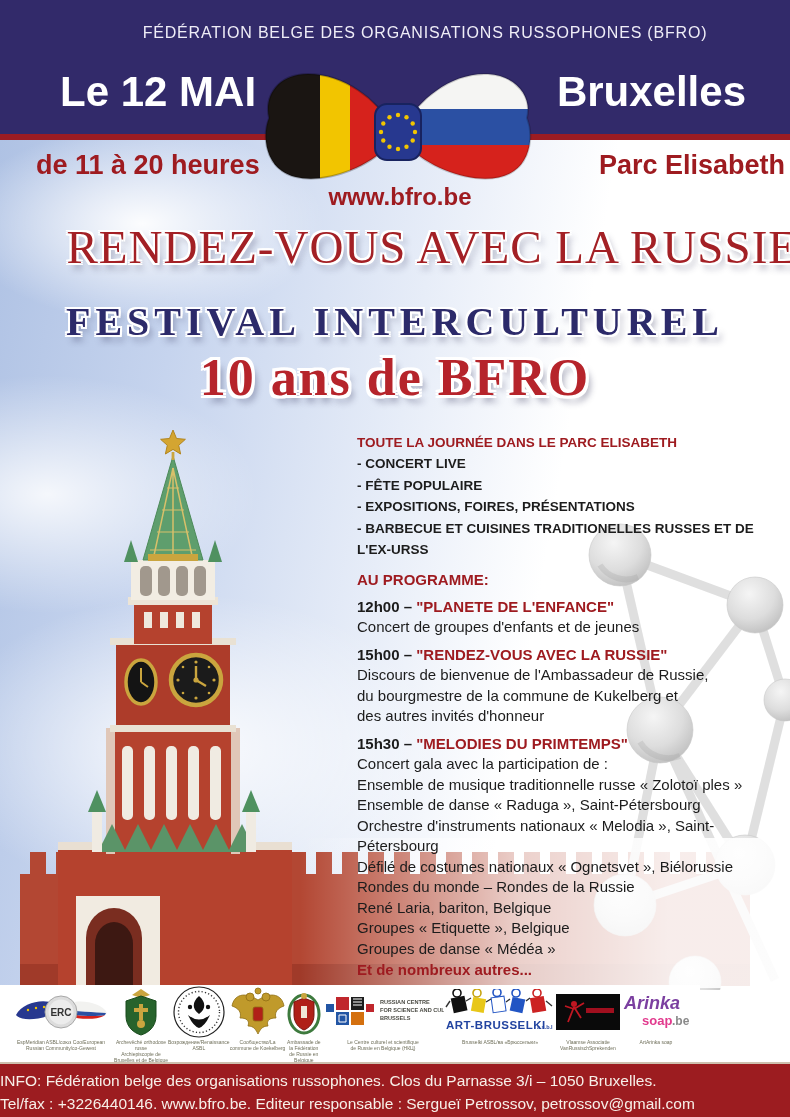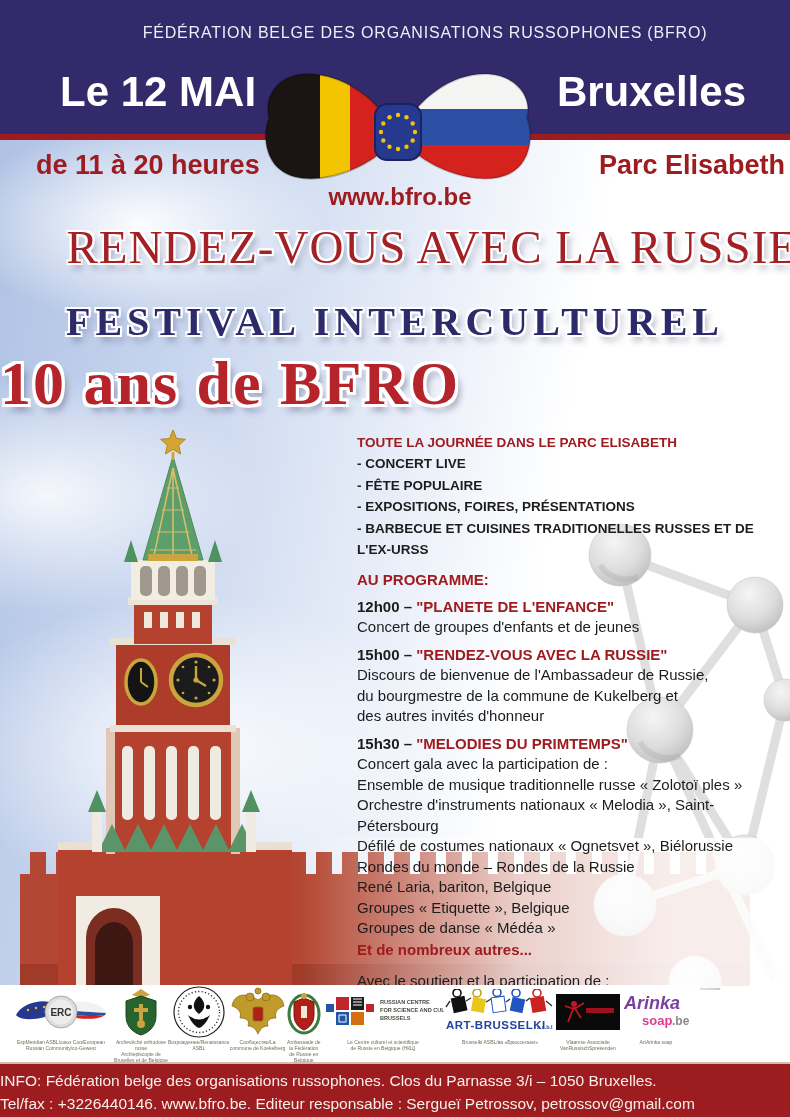--- a/index.html
+++ b/index.html
@@ -24,22 +24,22 @@
   .bowtie{position:absolute;left:258px;top:54px;z-index:6;}
   .website{position:absolute;left:300px;top:183px;width:200px;text-align:center;
            font-size:24px;font-weight:bold;color:#9e1b20;z-index:7;}
   
   .outl2{text-shadow:-2px -2px 0 #fff,0 -2px 0 #fff,2px -2px 0 #fff,-2px 0 0 #fff,2px 0 0 #fff,
          -2px 2px 0 #fff,0 2px 0 #fff,2px 2px 0 #fff,4px 6px 6px rgba(40,40,80,.35);}
   .title-main{position:absolute;left:8px;top:220px;width:100%;margin:0;text-align:right;z-index:5;
       font-family:"Liberation Serif",serif;font-weight:normal;font-size:47px;letter-spacing:1px;color:#a32025;}
   .title-sub{position:absolute;left:0;top:298px;width:100%;margin:0;text-align:center;z-index:5;
       font-family:"Liberation Serif",serif;font-weight:bold;font-size:40px;letter-spacing:5px;color:#2c2a6a;}
-  .title-anniv{position:absolute;left:0;top:348px;width:100%;margin:0;z-index:5;
-      font-family:"Liberation Serif",serif;font-weight:bold;font-size:62px;letter-spacing:2px;color:#b6242b;
+  .title-anniv{position:absolute;left:0;top:348px;width:100%;margin:0;text-align:center;z-index:5;
+      font-family:"Liberation Serif",serif;font-weight:bold;font-size:52px;letter-spacing:2px;color:#b6242b;
       text-shadow:-3px -3px 0 #fff,0 -3px 0 #fff,3px -3px 0 #fff,-3px 0 0 #fff,3px 0 0 #fff,
       -3px 3px 0 #fff,0 3px 0 #fff,3px 3px 0 #fff,5px 7px 6px rgba(40,40,80,.35);}
   
   .kremlin{position:absolute;left:0;top:428px;z-index:1;}
   .atomium{position:absolute;left:545px;top:520px;z-index:2;}
   .wall-fade{position:absolute;left:300px;top:838px;width:490px;height:150px;z-index:3;
       background:linear-gradient(to right,rgba(255,255,255,0) 0%,rgba(255,255,255,.75) 45%,rgba(255,255,255,.9) 75%);}
   
   .program{position:absolute;left:357px;top:432px;width:430px;z-index:5;color:#1c1c1c;}
   .ph{font-size:13.5px;font-weight:bold;color:#9e1b20;line-height:21px;}
@@ -267,20 +267,21 @@
       <div class="evdetail">Discours de bienvenue de l'Ambassadeur de Russie,</div>
       <div class="evdetail">du bourgmestre de la commune de Kukelberg et</div>
       <div class="evdetail">des autres invités d'honneur</div>
     </div>
 
     <div class="event">
       <div class="evline"><span>15h30 –</span>
         <span class="evtitle">"MELODIES DU PRIMTEMPS"</span></div>
       <div class="evdetail">Concert gala avec la participation de :</div>
       <div class="evdetail">Ensemble de musique traditionnelle russe « Zolotoï ples »</div>
+      <div class="evdetail">Ensemble de danse « Raduga », Saint-Pétersbourg</div>
       <div class="evdetail">Orchestre d'instruments nationaux « Melodia », Saint-Pétersbourg</div>
       <div class="evdetail">Défilé de costumes nationaux « Ognetsvet », Biélorussie</div>
       <div class="evdetail">Rondes du monde – Rondes de la Russie</div>
       <div class="evdetail">René Laria, bariton, Belgique</div>
       <div class="evdetail">Groupes « Etiquette », Belgique</div>
       <div class="evdetail">Groupes de danse « Médéa »</div>
     </div>
 
     <div class="more">Et de nombreux autres...</div>
     <div class="support">Avec le soutient et la participation de :</div>

